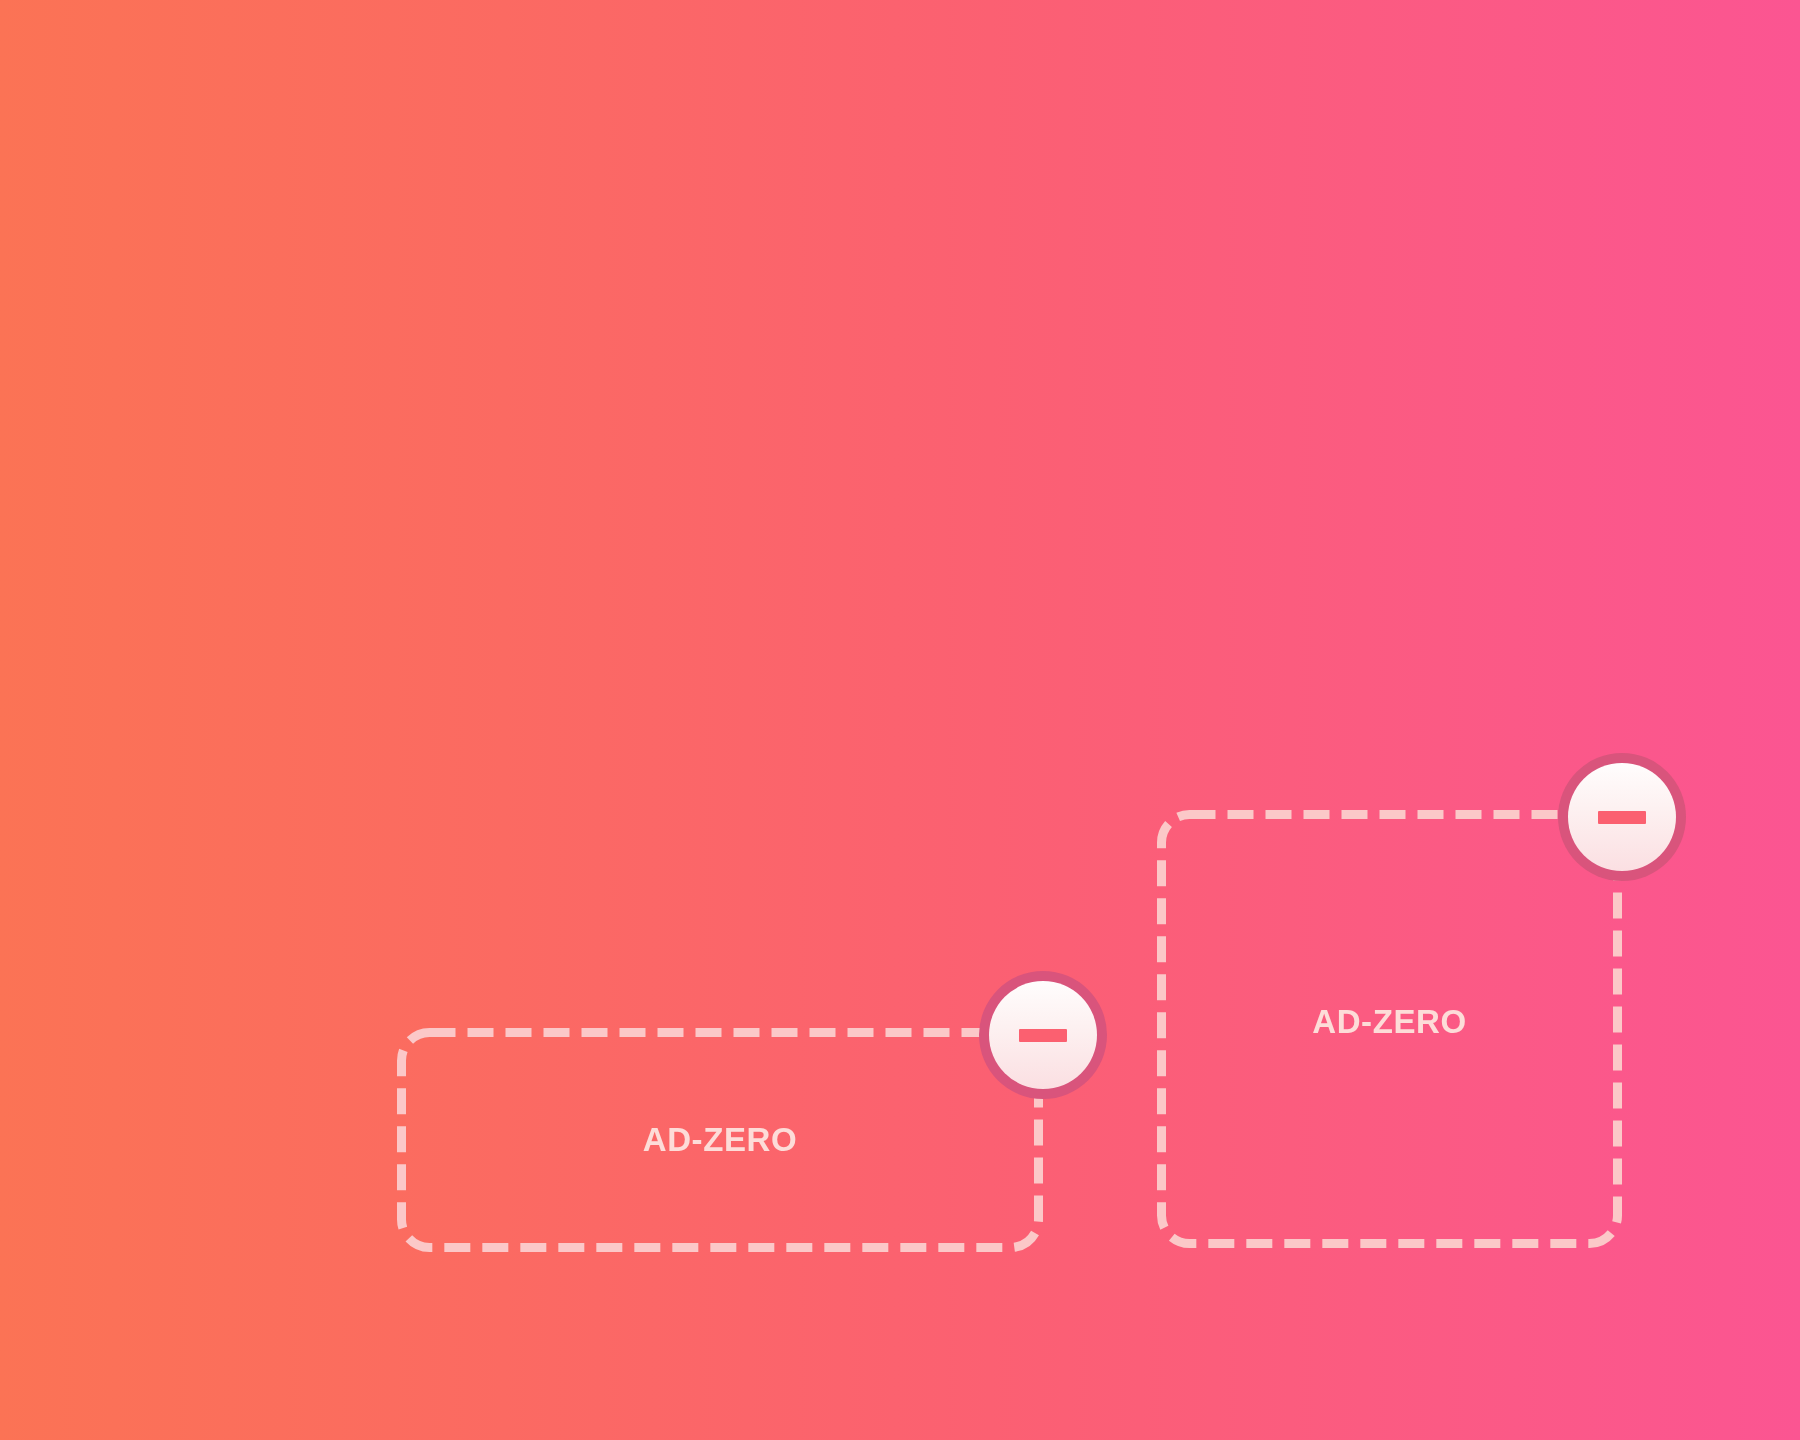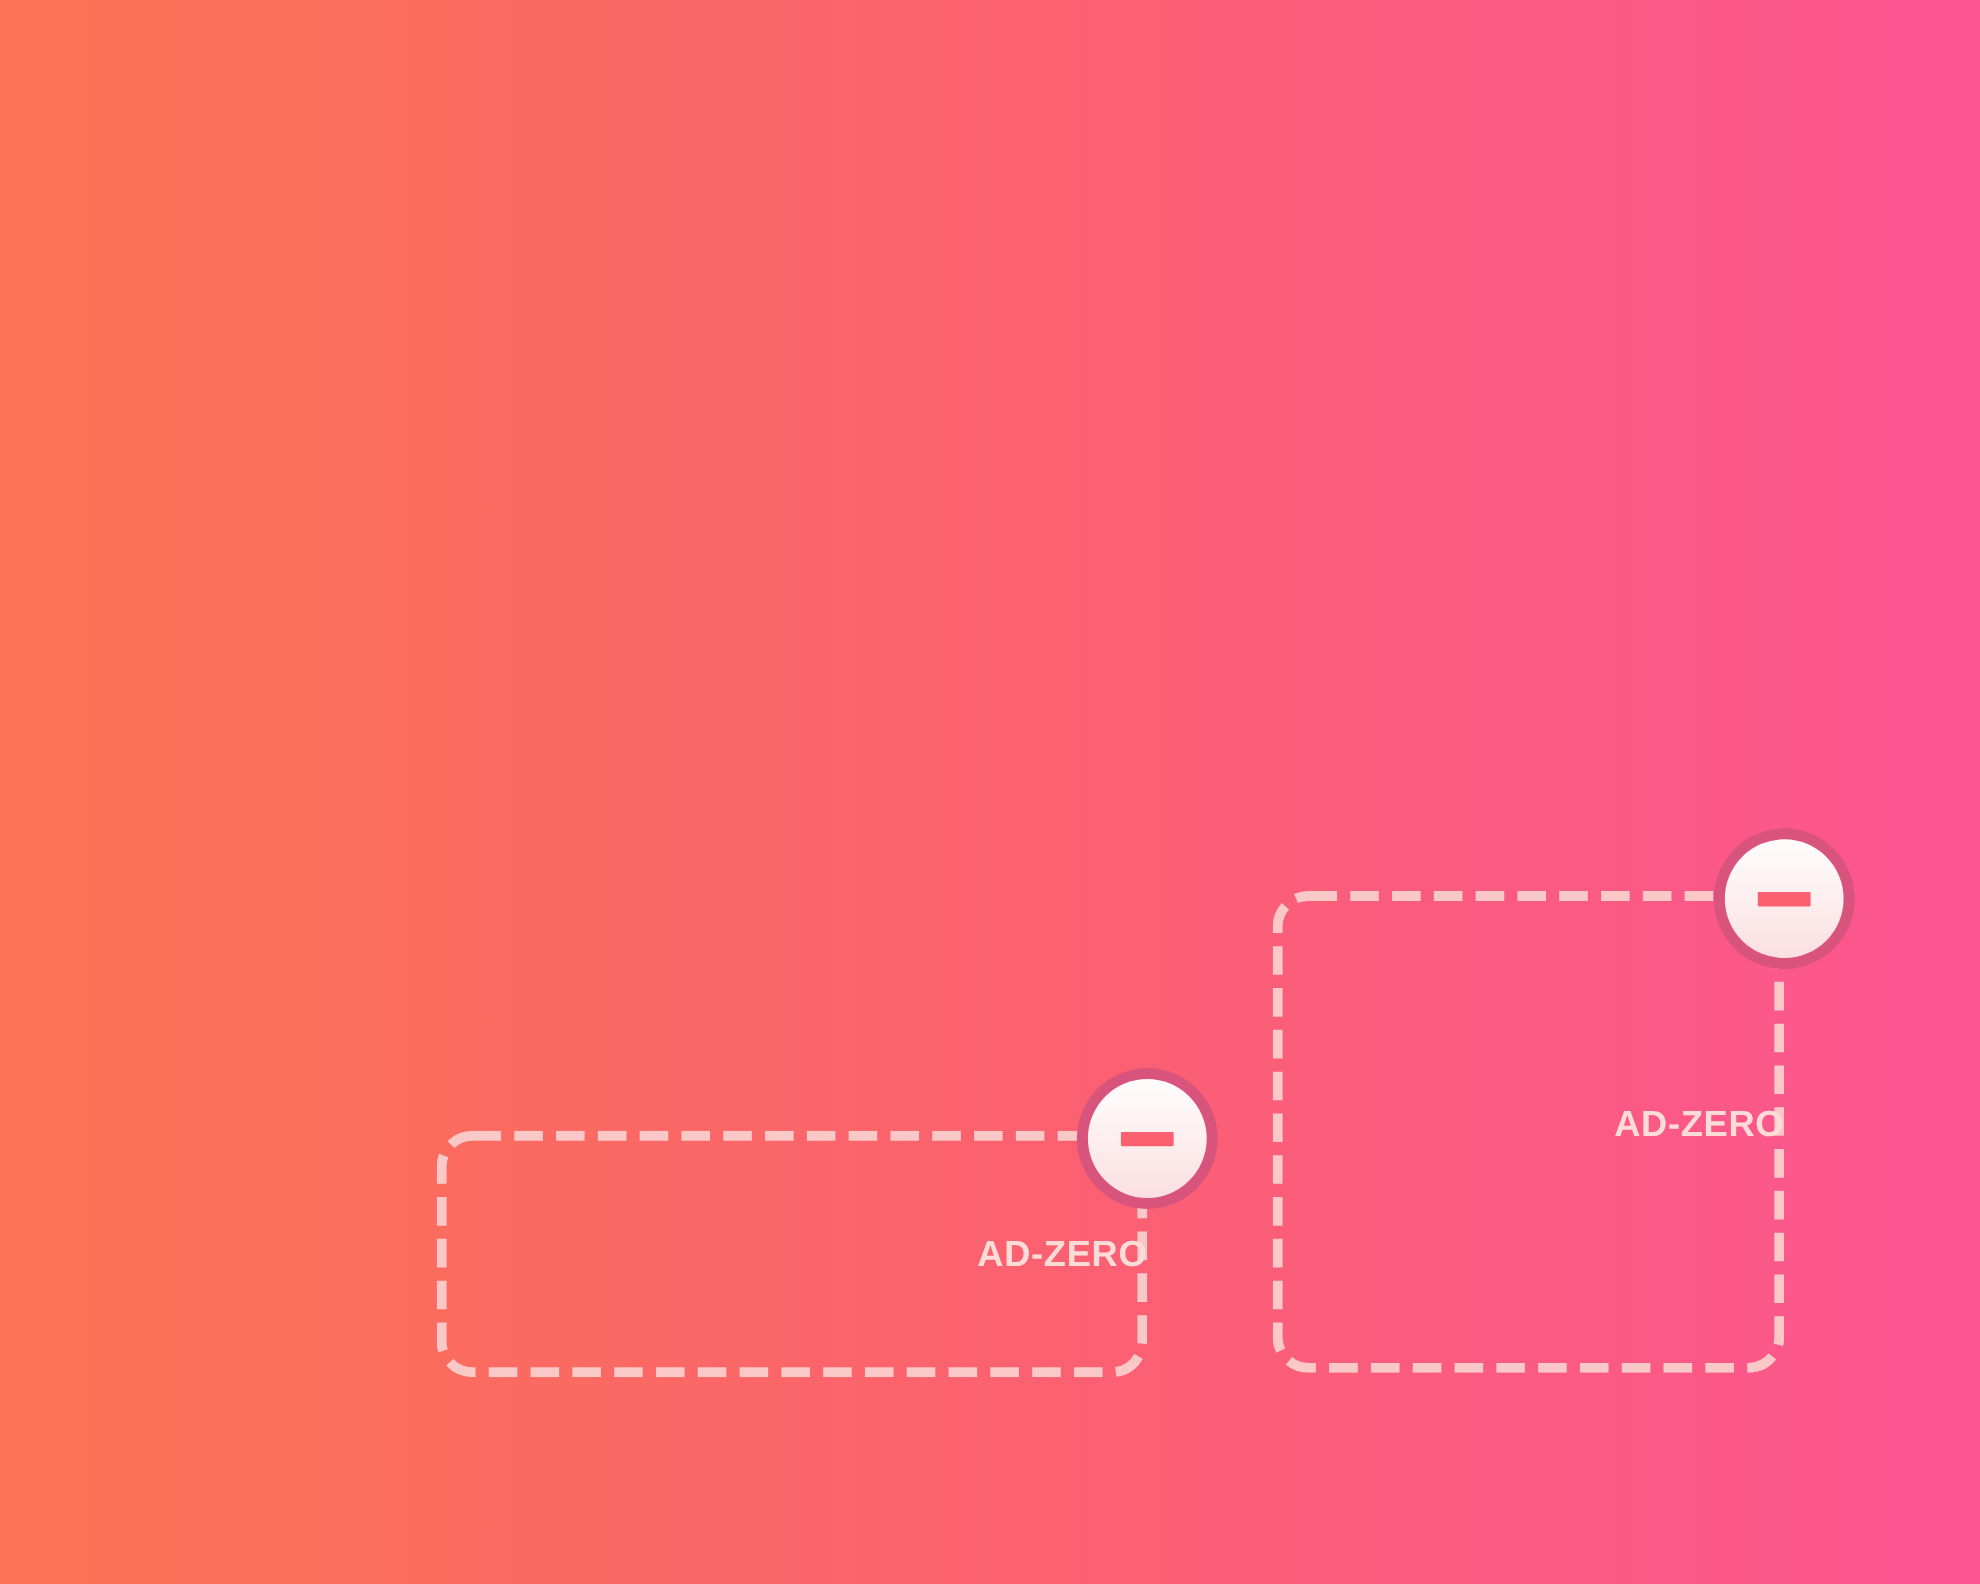--- a/index.html
+++ b/index.html
@@ -21,21 +21,21 @@
     background: linear-gradient(90deg, #fb7355 0%, #fb6a62 28%, #fb6072 55%, #fb5a84 80%, #fb5592 100%);
     overflow: hidden;
   }
 
   
   .ad-slot {
     position: absolute;
     box-sizing: border-box;
     display: flex;
     align-items: center;
-    justify-content: flex-end;
+    justify-content: center;
   }
 
   .ad-slot .slot-outline {
     position: absolute;
     inset: 0;
     width: 100%;
     height: 100%;
     pointer-events: none;
   }
 

